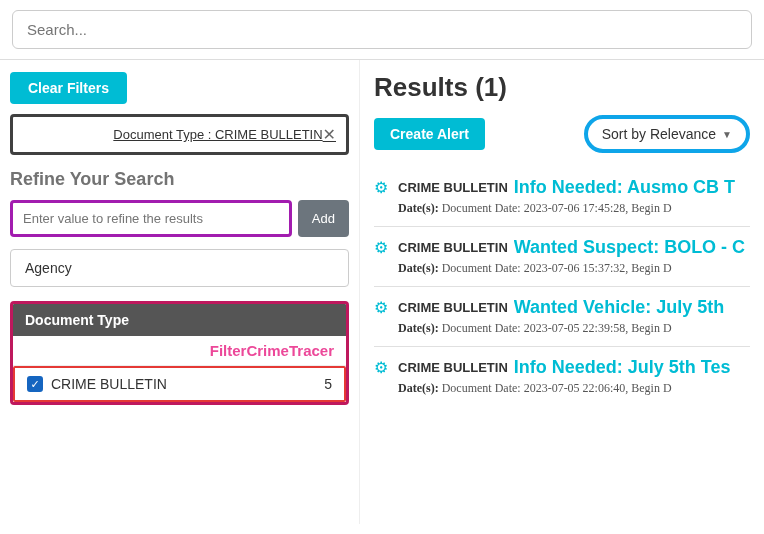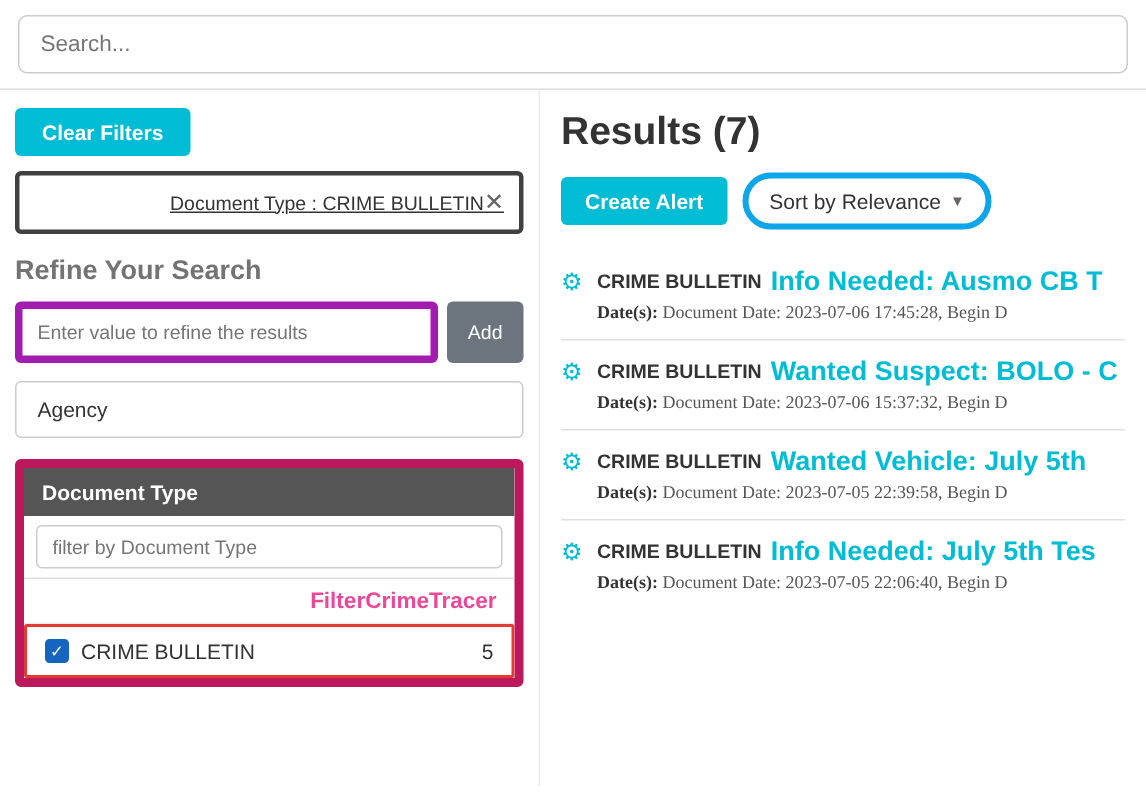--- a/index.html
+++ b/index.html
@@ -72,21 +72,21 @@
     }
 
     .refine-input-row {
       display: flex;
       gap: 6px;
       margin-bottom: 12px;
     }
     .refine-input-row input {
       flex: 1;
       padding: 8px 10px;
-      border: 5px solid #a21caf;
+      border: 3px solid #a21caf;
       border-radius: 4px;
       font-size: 13px;
       color: #aaa;
       outline: none;
     }
     .add-btn {
       background: #6c757d;
       color: #fff;
       border: none;
       border-radius: 4px;
@@ -100,21 +100,21 @@
       border: 1px solid #ccc;
       border-radius: 4px;
       padding: 10px 14px;
       font-size: 14px;
       color: #333;
       margin-bottom: 14px;
       cursor: pointer;
     }
 
     .doc-type-section {
-      border: 6px solid #be185d;
+      border: 3px solid #be185d;
       border-radius: 4px;
       overflow: hidden;
     }
     .doc-type-header {
       background: #555;
       color: #fff;
       padding: 8px 12px;
       font-size: 14px;
       font-weight: bold;
     }
@@ -181,20 +181,21 @@
       font-weight: bold;
       color: #333;
       margin-bottom: 12px;
     }
 
     .results-actions {
       display: flex;
       gap: 10px;
       margin-bottom: 14px;
       align-items: center;
+      justify-content: space-between;
     }
     .create-alert-btn {
       background: #00bcd4;
       color: #fff;
       border: none;
       border-radius: 4px;
       padding: 8px 16px;
       font-size: 14px;
       font-weight: bold;
       cursor: pointer;
@@ -285,41 +286,38 @@
 
     <div class="refine-input-row">
       <input type="text" placeholder="Enter value to refine the results" style="">
       <button class="add-btn">Add</button>
     </div>
 
     <div class="agency-box">Agency</div>
 
     <div class="doc-type-section">
       <div class="doc-type-header">Document Type</div>
-      <div class="doc-type-filter-input">
-        <input type="text" placeholder="filter by Document Type" style="">
-      </div>
       <div class="doc-type-col-headers">
         <span>Filter</span>
         <span>CrimeTracer</span>
       </div>
       <div class="doc-type-row">
         <div class="doc-type-row-left">
           <div class="checkbox-blue"></div>
           <span>CRIME BULLETIN</span>
         </div>
         <span>5</span>
       </div>
     </div>
 
   </div>
 
   <div class="results-panel">
 
-    <div class="results-heading">Results (7)</div>
+    <div class="results-heading">Results (1)</div>
 
     <div class="results-actions">
       <button class="create-alert-btn">Create Alert</button>
       <div class="sort-dropdown">
         <span>Sort by Relevance</span>
         <span class="caret">▼</span>
       </div>
     </div>
 
     <div id="results-list">

